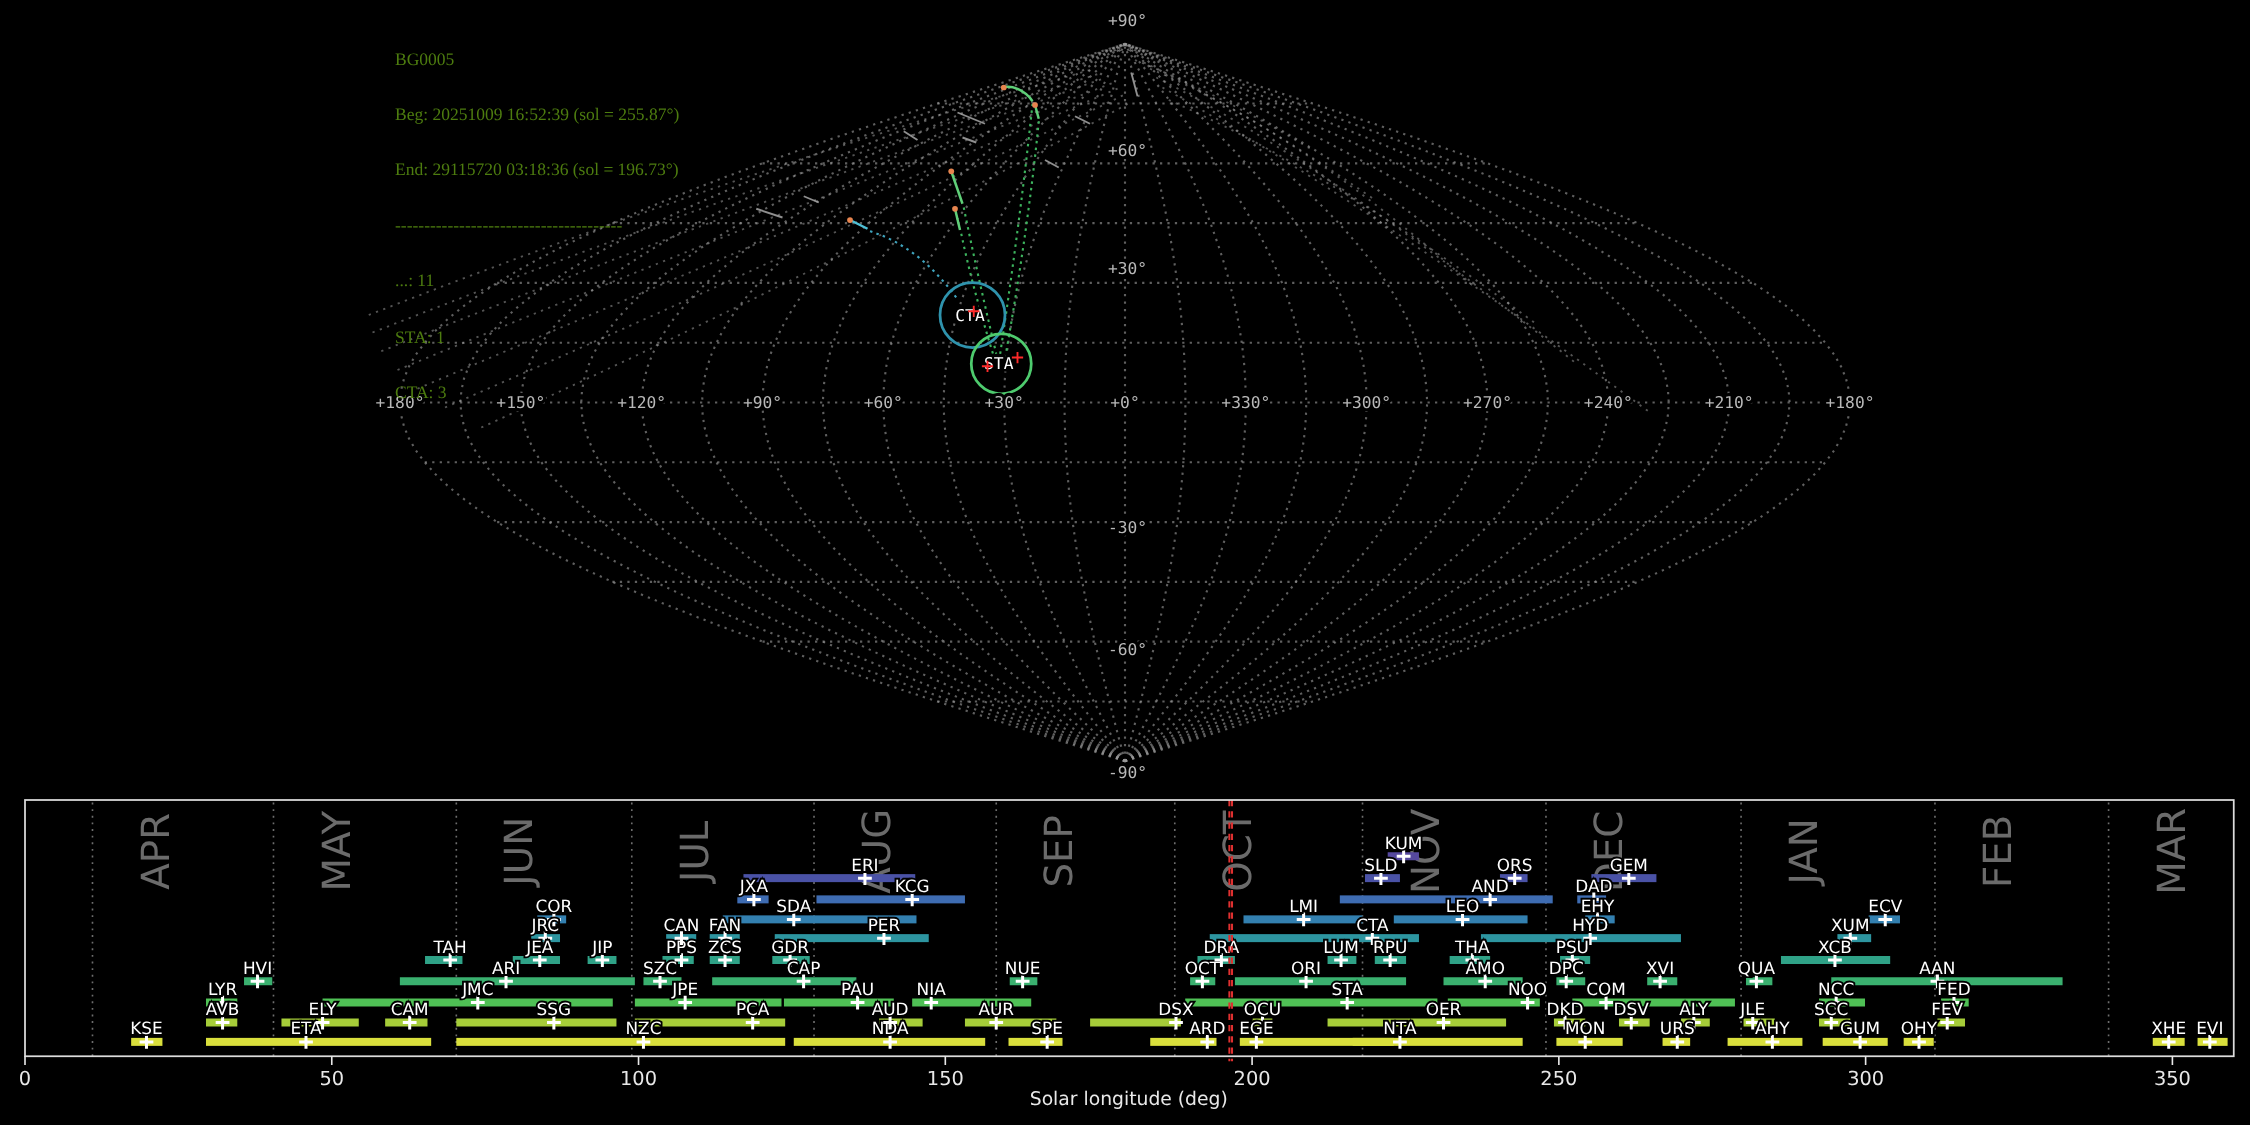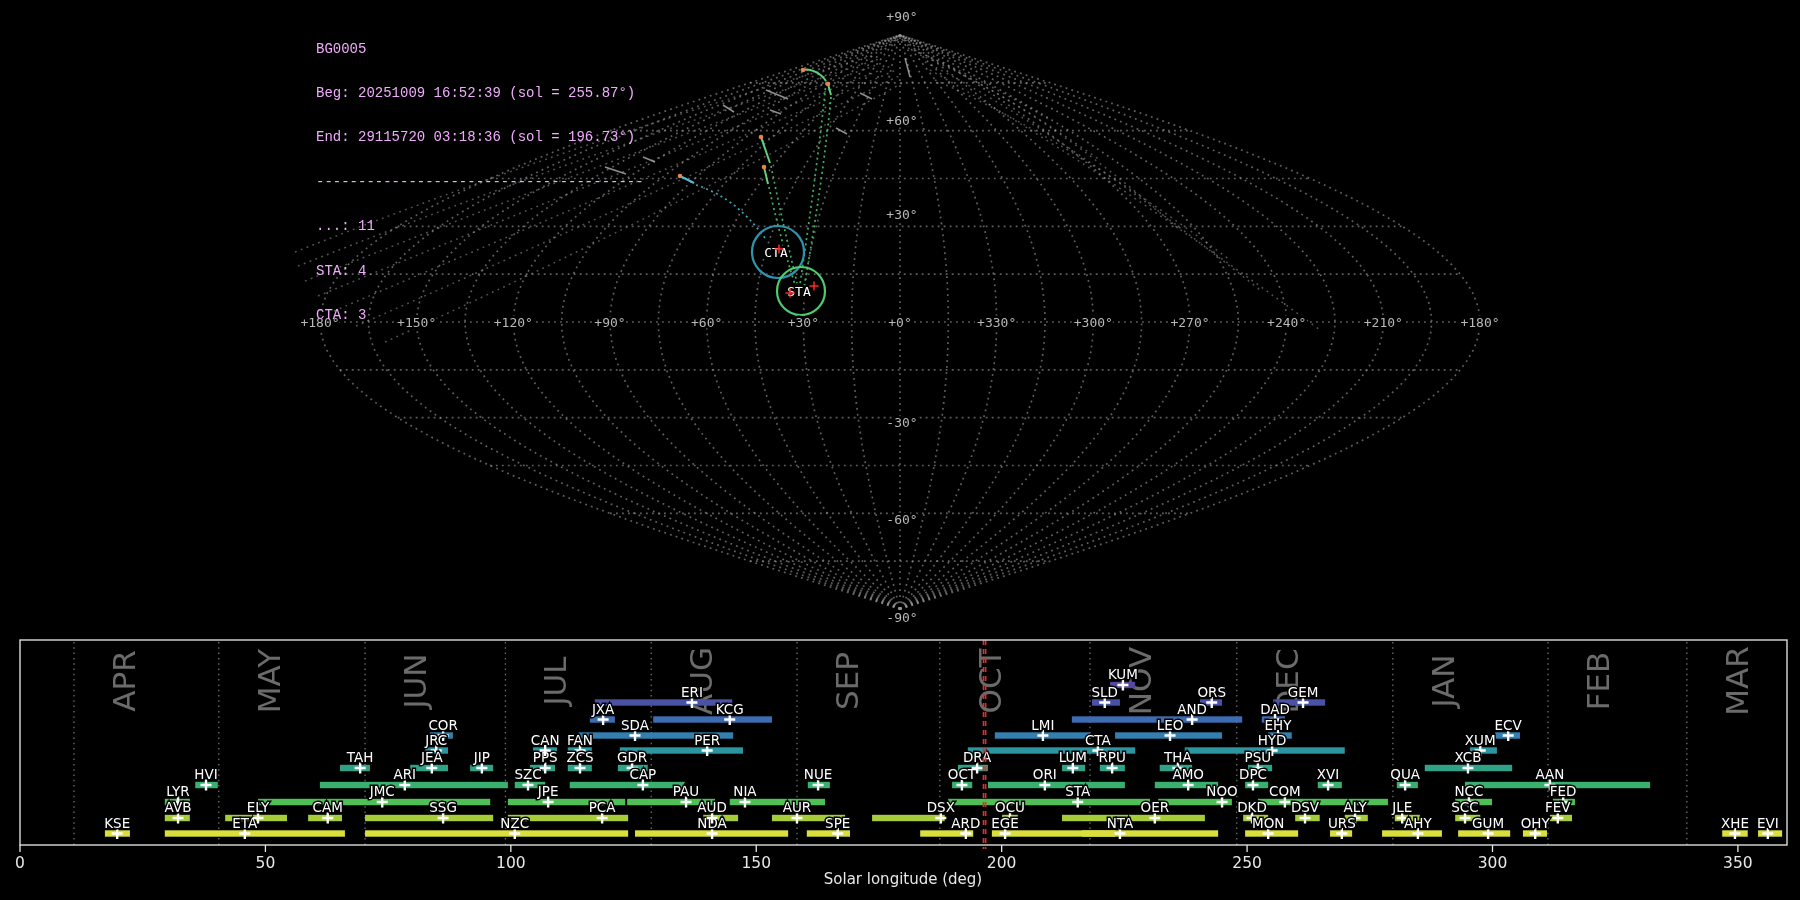--- a/index.html
+++ b/index.html
@@ -1,34 +1,34 @@
 <!DOCTYPE html>
 <html><head>
 <meta charset="utf-8">
 <style>
   html,body{margin:0;padding:0;background:#000;}
   body{width:1800px;height:900px;position:relative;overflow:hidden;
        font-family:"DejaVu Sans",sans-serif;}
   #header-info{
     position:absolute;left:316px;top:12px;z-index:5;
-    color:#f0abfc;font-family:Liberation Mono, monospace;
+    color:#4d7c0f;font-family:Liberation Serif, serif;
     font-size:14px;line-height:14.8px;white-space:pre;
   }
   svg{position:absolute;left:0;top:0;}
 </style>
 </head>
 <body>
 
 <div id="header-info">
   <div>BG0005</div>
   <div>Beg: 20251009 16:52:39 (sol = 255.87°)</div>
   <div>End: 29115720 03:18:36 (sol = 196.73°)</div>
   <div>---------------------------------------</div>
   <div>...: 11</div>
-  <div>STA: 4</div>
+  <div>STA: 1</div>
   <div>CTA: 3</div>
 </div>
 
 <svg id="sky" width="1800" height="900" viewBox="0 0 1800 900">
     <line x1="749.8859891167184" y1="561.1675" x2="1050.1140108832817" y2="561.1675" stroke="#9a9a9a" stroke-opacity="0.62" stroke-width="1.7" stroke-dasharray="1.8 4.2" fill="none"></line>
     <line x1="610.002" y1="513.3340000000001" x2="1189.998" y2="513.3340000000001" stroke="#9a9a9a" stroke-opacity="0.62" stroke-width="1.7" stroke-dasharray="1.8 4.2" fill="none"></line>
     <line x1="489.8808953389272" y1="465.5005" x2="1310.119104661073" y2="465.5005" stroke="#9a9a9a" stroke-opacity="0.62" stroke-width="1.7" stroke-dasharray="1.8 4.2" fill="none"></line>
     <line x1="397.7087299066407" y1="417.66700000000003" x2="1402.2912700933593" y2="417.66700000000003" stroke="#9a9a9a" stroke-opacity="0.62" stroke-width="1.7" stroke-dasharray="1.8 4.2" fill="none"></line>
     <line x1="339.7668844556456" y1="369.8335" x2="1460.2331155443544" y2="369.8335" stroke="#9a9a9a" stroke-opacity="0.62" stroke-width="1.7" stroke-dasharray="1.8 4.2" fill="none"></line>
     <line x1="320.004" y1="322" x2="1479.996" y2="322" stroke="#9a9a9a" stroke-opacity="0.62" stroke-width="1.7" stroke-dasharray="1.8 4.2" fill="none"></line>

